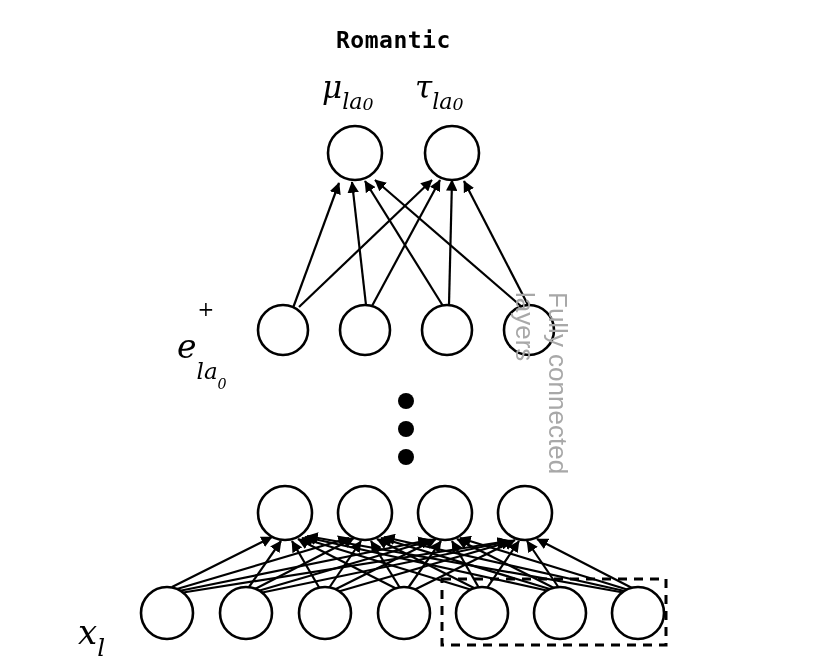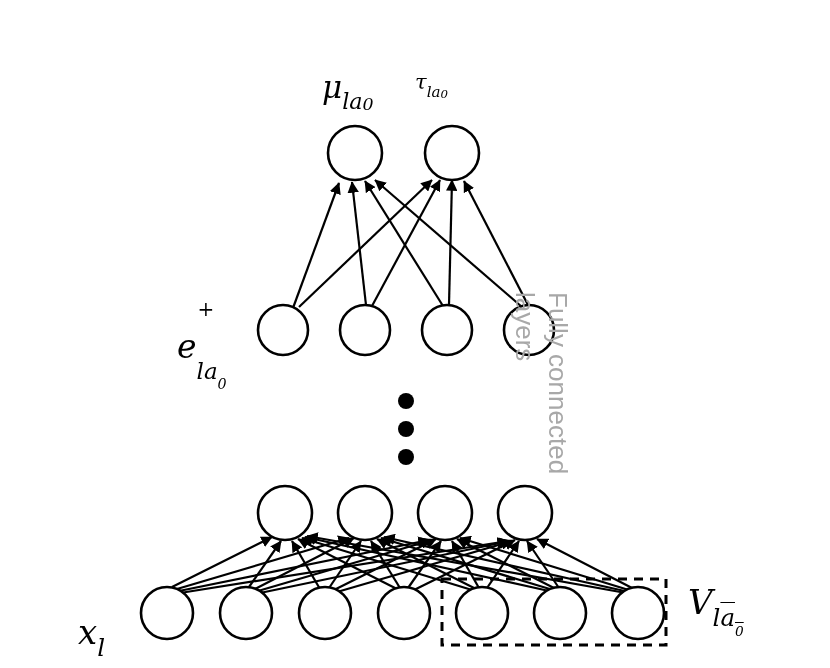--- a/index.html
+++ b/index.html
@@ -198,27 +198,27 @@
       <circle cx="167" cy="613" r="26"></circle>
       <circle cx="246" cy="613" r="26"></circle>
       <circle cx="325" cy="613" r="26"></circle>
       <circle cx="404" cy="613" r="26"></circle>
       <circle cx="482" cy="613" r="26"></circle>
       <circle cx="560" cy="613" r="26"></circle>
       <circle cx="638" cy="613" r="26"></circle>
     </g>
   </svg>
 
+  <div class="title-text" style="left:336px; top:27px;">Romantic</div>
 
   <div class="math" style="left:322px; top:72px; font-size:31px;"><span>μ</span><span class="sub">la</span><span class="subsub">0</span></div>
 
-  <div class="math" style="left:415px; top:72px; font-size:21px;"><span>τ</span><span class="sub">la</span><span class="subsub">0</span></div>
+  <div class="math" style="left:415px; top:72px; font-size:31px;"><span>τ</span><span class="sub">la</span><span class="subsub">0</span></div>
 
   <div class="stack" style="left:177px; top:310px;"><span class="base">e</span><span class="scripts"><span class="up">+</span><span class="dn"><span>la</span><span class="tiny">0</span></span></span></div>
 
   <div class="math" style="left:78px; top:615px; font-size:34px;"><span>x</span><span class="sub">l</span></div>
 
-  <div class="math" style="left:688px; top:585px; font-size:34px;"><span>V</span><span class="sub">l</span><span class="sub ovl"><span>a</span><span class="subsub">0</span></span></div>
 
   <div class="rot-label" style="left:573px; top:292px;">Fully connected</div>
   <div class="rot-label" style="left:540px; top:292px;">layers</div>
 
 </div>
 
 </body></html>

